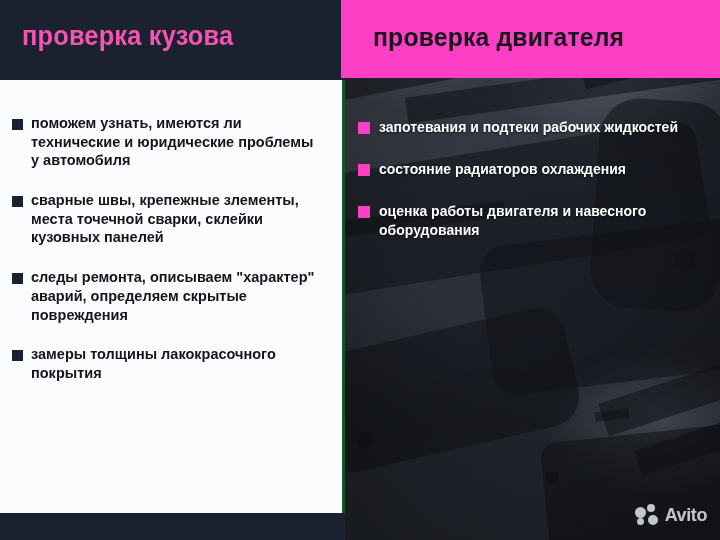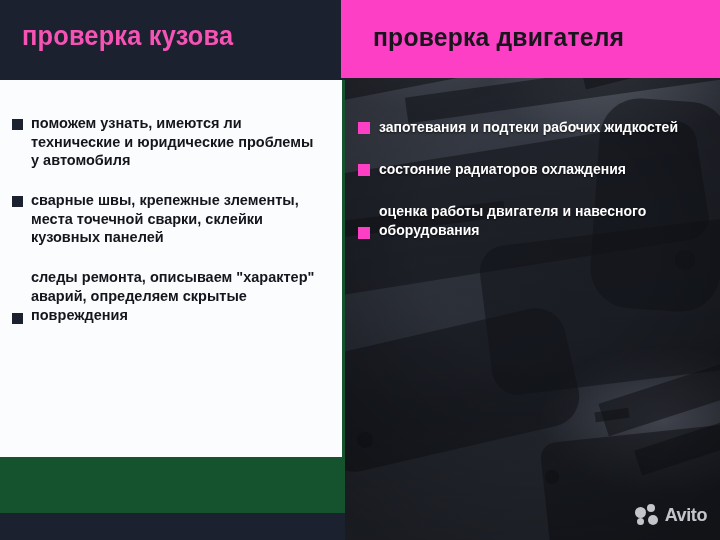--- a/index.html
+++ b/index.html
@@ -104,36 +104,36 @@
     white-space: nowrap;
     transform: scaleX(0.95);
     transform-origin: left center;
   }
 
   
   .left-card {
     position: absolute;
     left: 0; top: 80px;
     width: 342px;
-    height: 377px;
+    height: 433px;
     background: #fbfcfd;
   }
   .left-card .bullets {
     position: absolute;
     left: 12px;
     top: 34px;
     right: 14px;
   }
 
   .bullet {
     display: flex;
     align-items: flex-start;
     margin-bottom: 21px;
   }
-  .bullet:last-child { margin-bottom: 0; align-items: flex-end; }
+  .bullet:last-child { margin-bottom: 0; }
 
   .bullet .sq {
     flex: 0 0 auto;
     width: 11px;
     height: 11px;
     margin-top: 5px;
     margin-right: 8px;
     background: #1c2130;
   }
   .bullet .txt {
@@ -251,20 +251,24 @@
         <span class="txt">поможем узнать, имеются ли технические и юридические проблемы у автомобиля</span>
       </div>
       <div class="bullet">
         <span class="sq"></span>
         <span class="txt">сварные швы, крепежные злементы, места точечной сварки, склейки кузовных панелей</span>
       </div>
       <div class="bullet">
         <span class="sq"></span>
         <span class="txt">следы ремонта, описываем "характер" аварий, определяем скрытые повреждения</span>
       </div>
+      <div class="bullet">
+        <span class="sq"></span>
+        <span class="txt">замеры толщины лакокрасочного покрытия</span>
+      </div>
     </div>
   </div>
 
   <div class="right-list">
     <div class="bullet">
       <span class="sq"></span>
       <span class="txt">запотевания и подтеки рабочих жидкостей</span>
     </div>
     <div class="bullet">
       <span class="sq"></span>

